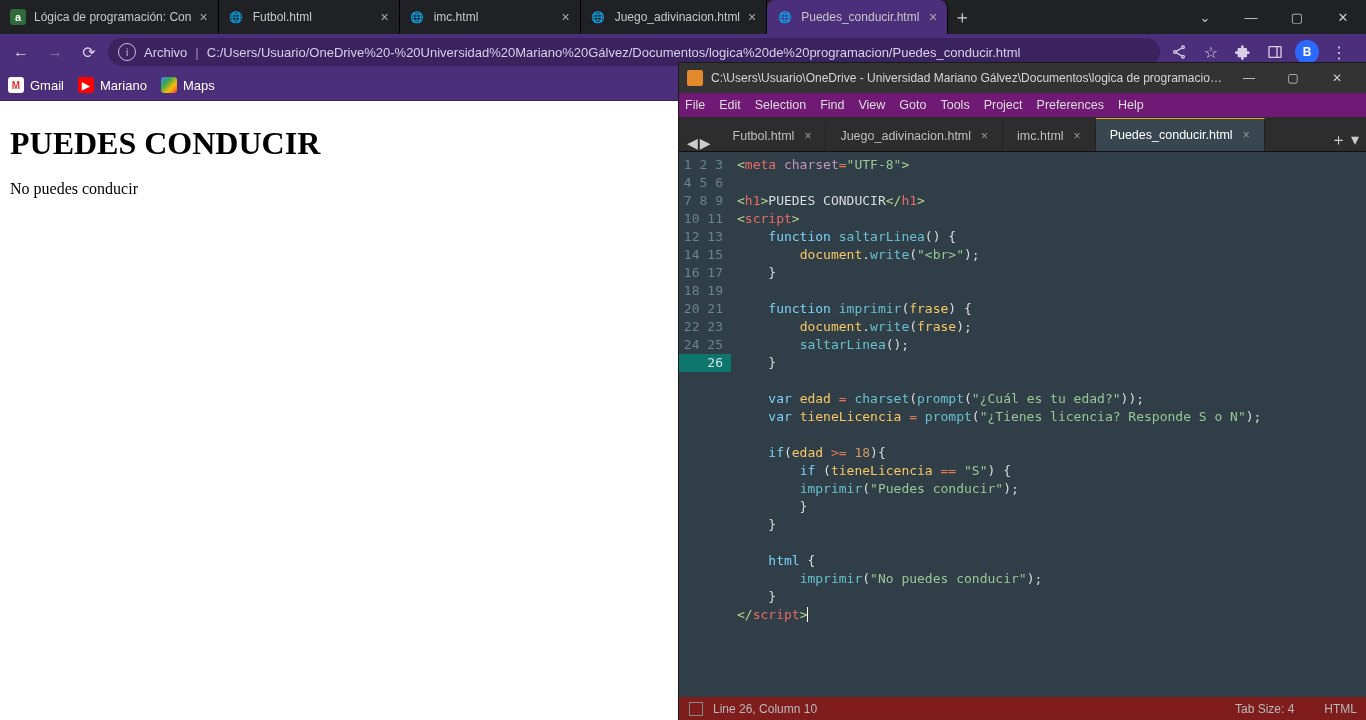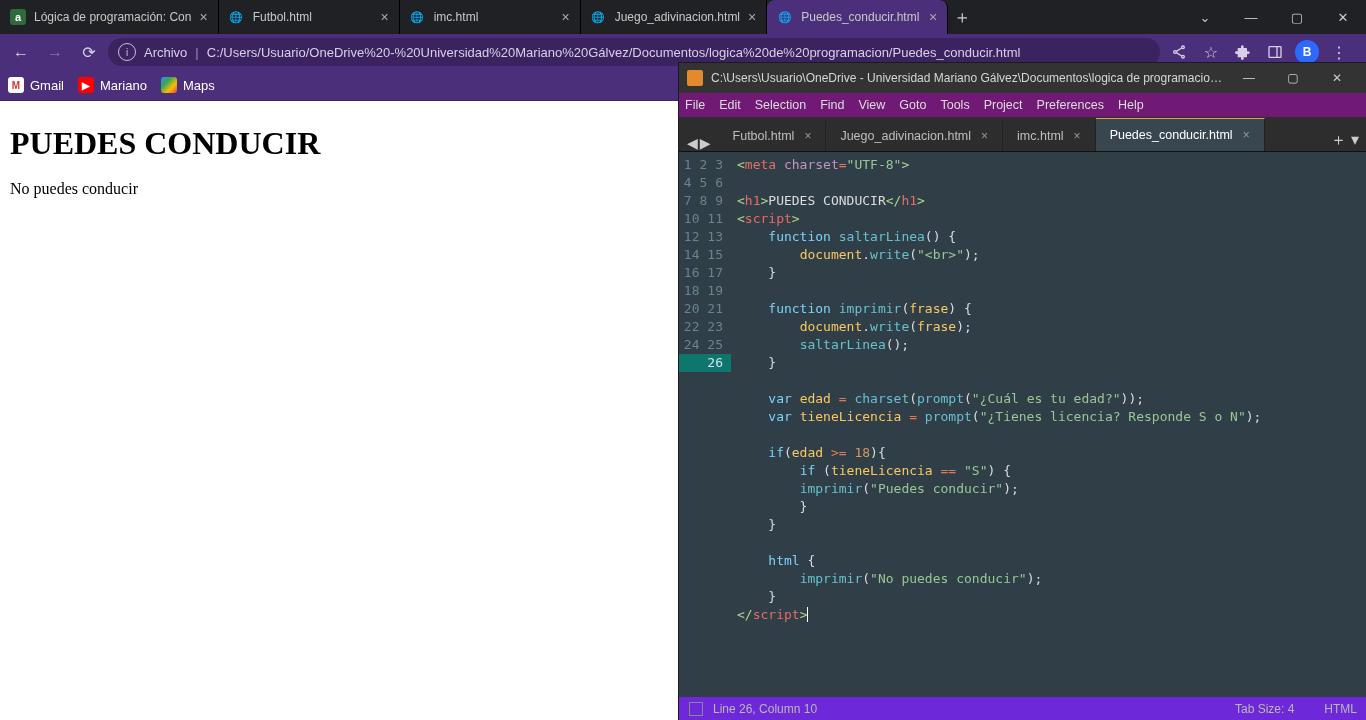--- a/index.html
+++ b/index.html
@@ -52,21 +52,21 @@
 .st-arrows{display:flex;align-items:center;gap:2px;padding:0 8px;color:#ccc;font-size:14px}
 .st-tab{height:30px;display:flex;align-items:center;padding:0 14px;color:#bfbfbf;font-size:12.5px;border-right:1px solid #222;gap:10px}
 .st-tab.active{background:#384650;color:#fff;border-top:1px solid #f0a030;height:32px}
 .st-tab .x{color:#999;font-size:12px}
 .st-newtab{margin-left:auto;padding:0 8px;color:#ccc;font-size:16px}
 .st-body{flex:1;display:flex;background:#2f3e47;overflow:hidden;position:relative}
 .gutter{width:44px;background:#2f3e47;color:#6a838e;text-align:right;padding:4px 8px 0 0;font-family:Consolas,monospace;font-size:13px;line-height:18px}
 .gutter .cur{background:#0f766e;color:#cfe3ec;display:block;margin-right:-8px;padding-right:8px}
 .code{flex:1;padding:4px 0 0 6px;font-family:Consolas,monospace;font-size:13px;line-height:18px;white-space:pre;color:#dcdcdc}
 .minimap{width:70px;background:#323f48;opacity:.6}
-.st-status{height:24px;background:#6d28d9;display:flex;align-items:center;padding:0 10px;color:#b9b9b9;font-size:12px}
+.st-status{height:24px;background:#7f1d1d;display:flex;align-items:center;padding:0 10px;color:#b9b9b9;font-size:12px}
 .st-status .spacer{flex:1}
 .st-status .sq{width:12px;height:12px;border:1px solid #888;margin-right:10px}
 
 
 .p{color:#b4d388}   
 .t{color:#ec6b64}   
 .a{color:#c594c5}   
 .s{color:#99c794}   
 .kw{color:#7dd3fc;}
 .fn{color:#69c0d0}  

